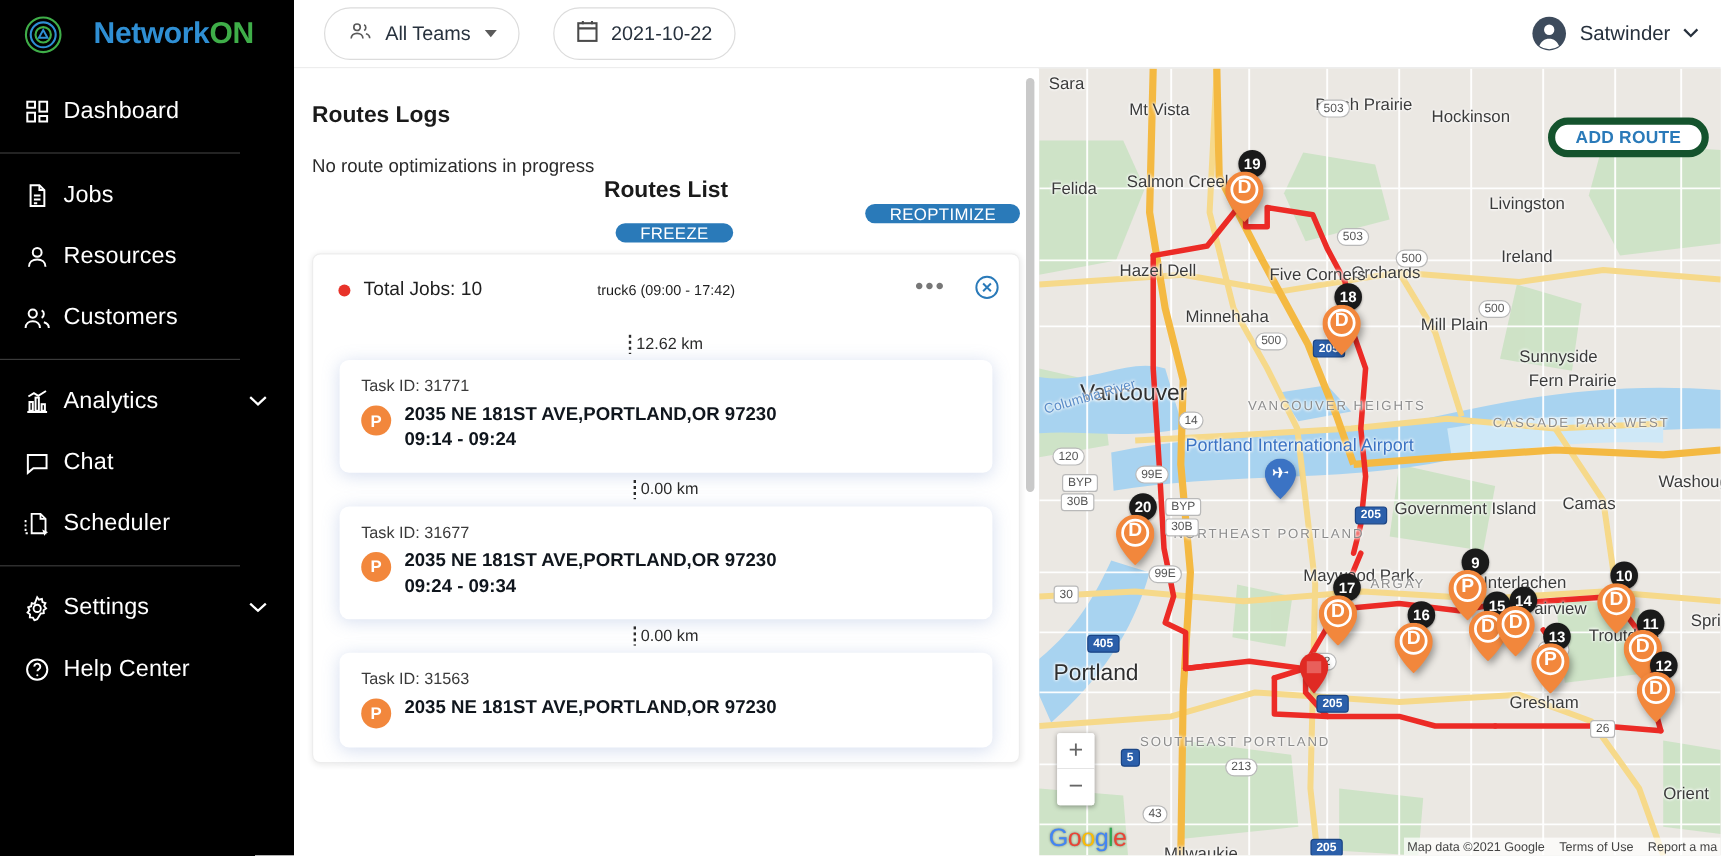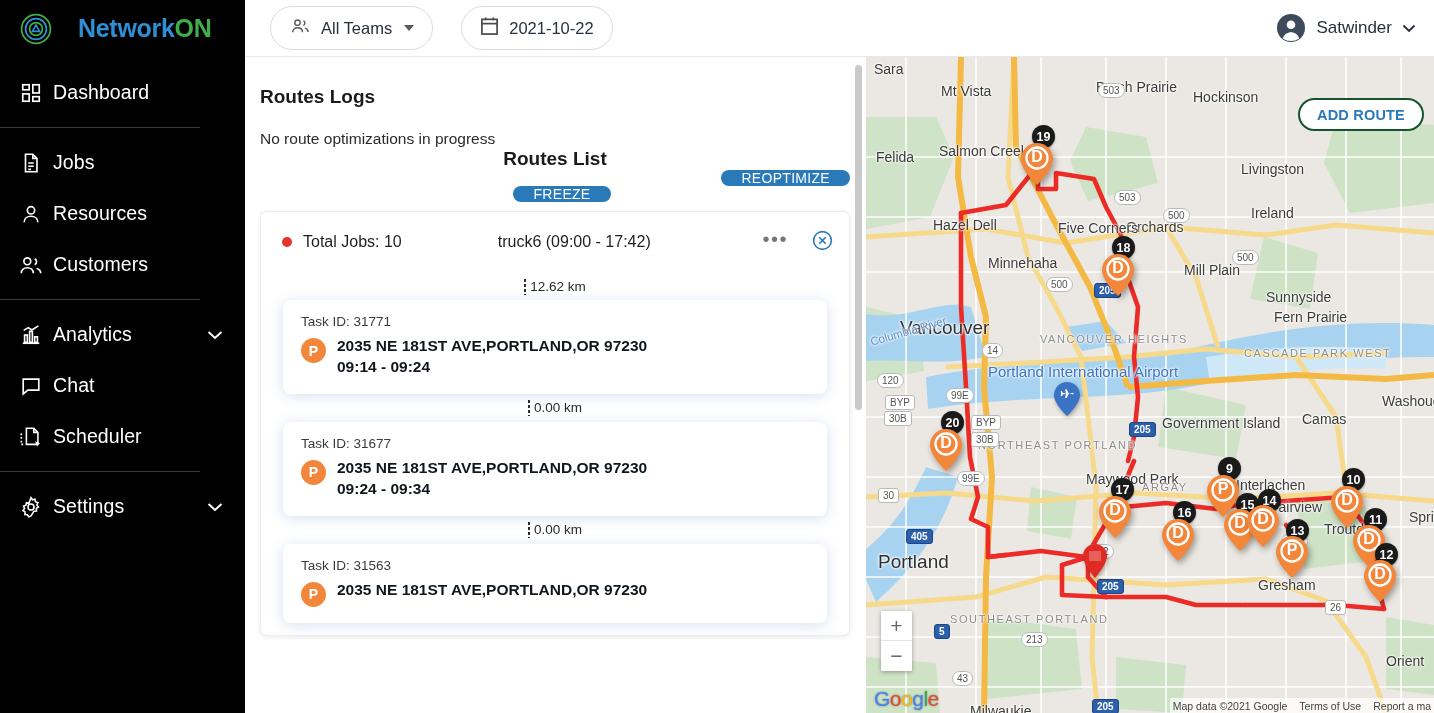--- a/index.html
+++ b/index.html
@@ -143,21 +143,21 @@
   .route-head {
     display: flex; align-items: center;
     height: 60px;
     padding: 0 16px 0 21px;
   }
   .dot-red {
     width: 10px; height: 10px; border-radius: 50%;
     background: #e8332a; flex: none; margin-right: 11px;
   }
   #total-jobs { font-size: 16px; color: #1f1f1f; }
-  #truck-label { font-size: 16px; color: #1f1f1f; margin-left: 96px; }
+  #truck-label { font-size: 12px; color: #1f1f1f; margin-left: 96px; }
   #route-more-button {
     margin-left: auto; color: #777; font-size: 20px;
     letter-spacing: 1.5px; line-height: 10px; cursor: pointer;
     padding-bottom: 6px;
   }
   #route-close-button { margin-left: 24px; cursor: pointer; display: block; color: #2a7ab9; }
 
   .dist-row {
     display: flex; align-items: center; justify-content: center;
     height: 28px; gap: 4px;
@@ -279,21 +279,21 @@
   }
   .plane-pin {
     position: absolute; width: 26px; height: 34px;
     filter: drop-shadow(1px 2px 2px rgba(0,0,0,0.3));
   }
 
   
   #add-route-button {
     position: absolute; right: 10px; top: 41px;
     background: #ffffff;
-    border: 2px solid #14532d;
+    border: 6px solid #14532d;
     color: #2a7ab9;
     border-radius: 20px;
     height: 33px;
     padding: 0 17px;
     font-size: 14.5px; font-weight: 700;
     letter-spacing: 0.2px;
     cursor: pointer;
     font-family: "Liberation Sans", sans-serif;
   }
   #map-zoom-controls {
@@ -453,20 +453,30 @@
           </svg>
         </span>
         <span class="nav-label">Settings</span>
         <span class="nav-chev">
           <svg width="16" height="10" viewBox="0 0 16 10" fill="none" stroke="#fff" stroke-width="1.9">
               <path d="M1.5 2l6.5 6 6.5-6"></path>
             </svg>
         </span>
       </div>
 
+      <div class="nav-item">
+        <span class="nav-ico">
+          <svg width="22" height="22" viewBox="0 0 24 24" fill="none" stroke="#fff" stroke-width="1.8">
+            <circle cx="12" cy="12" r="9.2"></circle>
+            <path d="M9.4 9.3a2.7 2.7 0 115.2 1c-.6 1.3-2.4 1.6-2.4 3.2"></path>
+            <circle cx="12.1" cy="17.2" r="0.95" fill="#fff" stroke="none"></circle>
+          </svg>
+        </span>
+        <span class="nav-label">Help Center</span>
+      </div>
 
     </nav>
   </aside>
 
   <header id="topbar">
     <div class="pill" id="teams-pill">
       <span>
         <svg width="22" height="18" viewBox="0 0 26 22" fill="none" stroke="#5a5a5a" stroke-width="1.7">
           <circle cx="10" cy="7" r="3.3"></circle>
             <path d="M4 18.5c0-3.4 2.7-5.3 6-5.3s6 1.9 6 5.3"></path>

